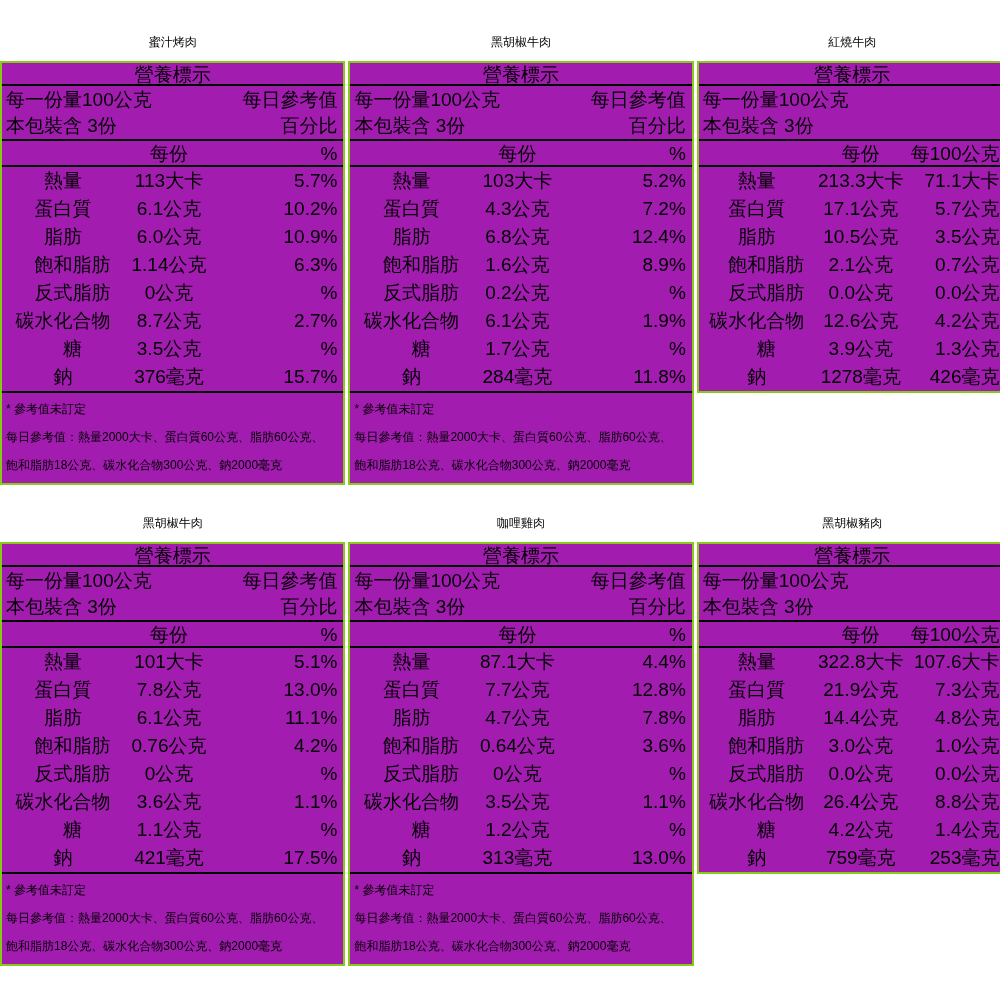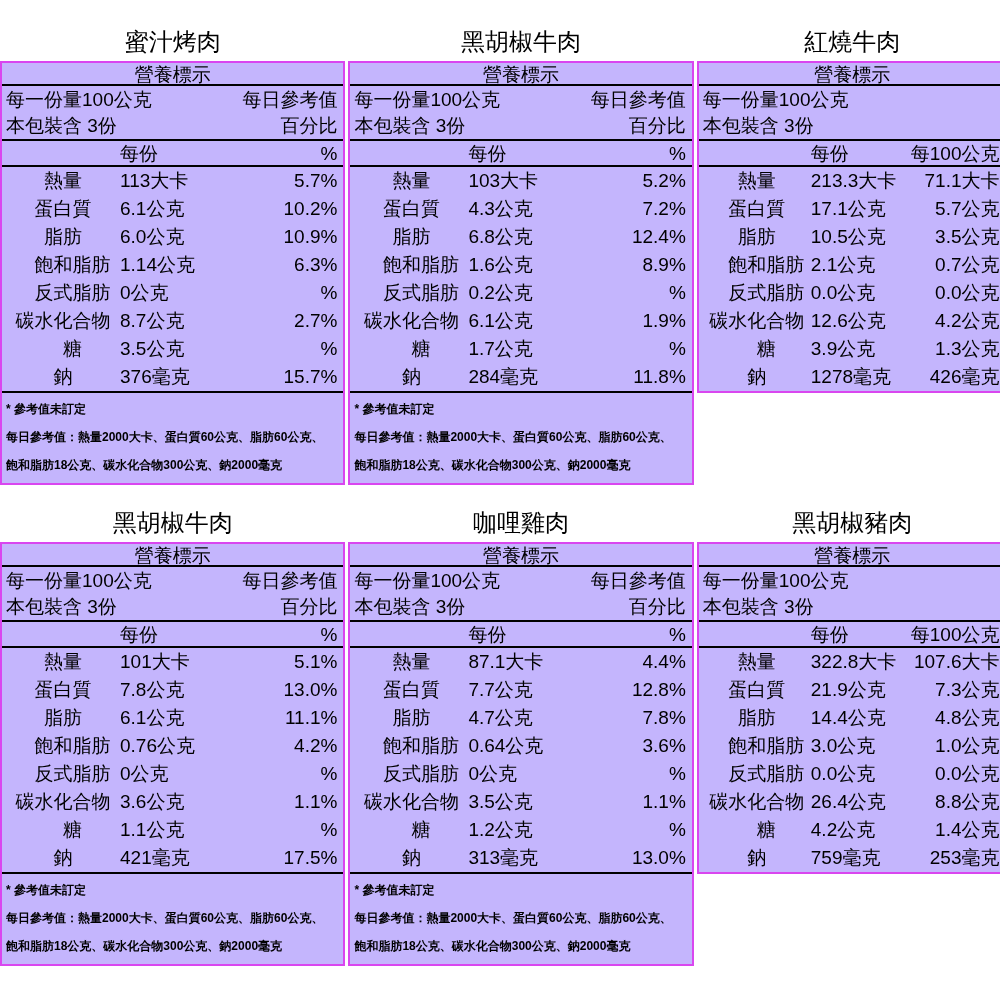--- a/index.html
+++ b/index.html
@@ -14,44 +14,44 @@
     display:grid;
     grid-template-columns:repeat(3,1fr);
     row-gap:26px;
     width:1000px;
     align-items:start;
   }
   .card { padding-right:3px; }
   .card:nth-child(3n) { padding-right:2px; }
   .card-title {
     height:24px; line-height:24px; margin-bottom:7px;
-    text-align:center; font-size:24px; white-space:nowrap;
+    text-align:center; font-size:12px; white-space:nowrap;
   }
-  .tbl { border:2px solid #d946ef; background:#c4b5fd; }
+  .tbl { border:2px solid #84cc16; background:#a21caf; }
   .tbl-header {
     height:23px; line-height:23px; text-align:center; font-size:19px;
     border-bottom:2px solid #000; white-space:nowrap;
   }
   .serving-block { border-bottom:2px solid #000; padding-top:1px; }
   .sline {
     display:flex; justify-content:space-between;
     height:26px; line-height:26px; font-size:19px;
     padding:0 6px 0 4px; white-space:nowrap;gap:32px;
   }
   .row { display:grid; grid-template-columns:118px 98px 1fr; font-size:19px; white-space:nowrap; }
   .per100 .row { grid-template-columns:112px 100px 1fr; }
   .colhead { height:26px; line-height:26px; border-bottom:2px solid #000; }
   .nrow { height:28px; line-height:28px; }
   .c1 { text-align:center; padding-left:4px; overflow:hidden; }
   .c1.indent { padding-left:23px; }
-  .c2 { text-align:left; }
+  .c2 { text-align:center; }
   .c3 { text-align:right; padding-right:6px; }
   .rows { border-bottom:2px solid #000; }
   .tbl > .rows:last-child { border-bottom:none; }
-  .footnote { padding:2px 20px 4px 4px; font-size:12px;font-weight:bold; }
+  .footnote { padding:2px 20px 4px 4px; font-size:12px; }
   .footnote div { height:28px; line-height:28px; white-space:nowrap; overflow:hidden; }
 </style>
 </head>
 <body>
 
 <div class="page">
   <div class="grid" id="grid">
   <div class="card">
     <div class="card-title">蜜汁烤肉</div>
     <div class="tbl">

